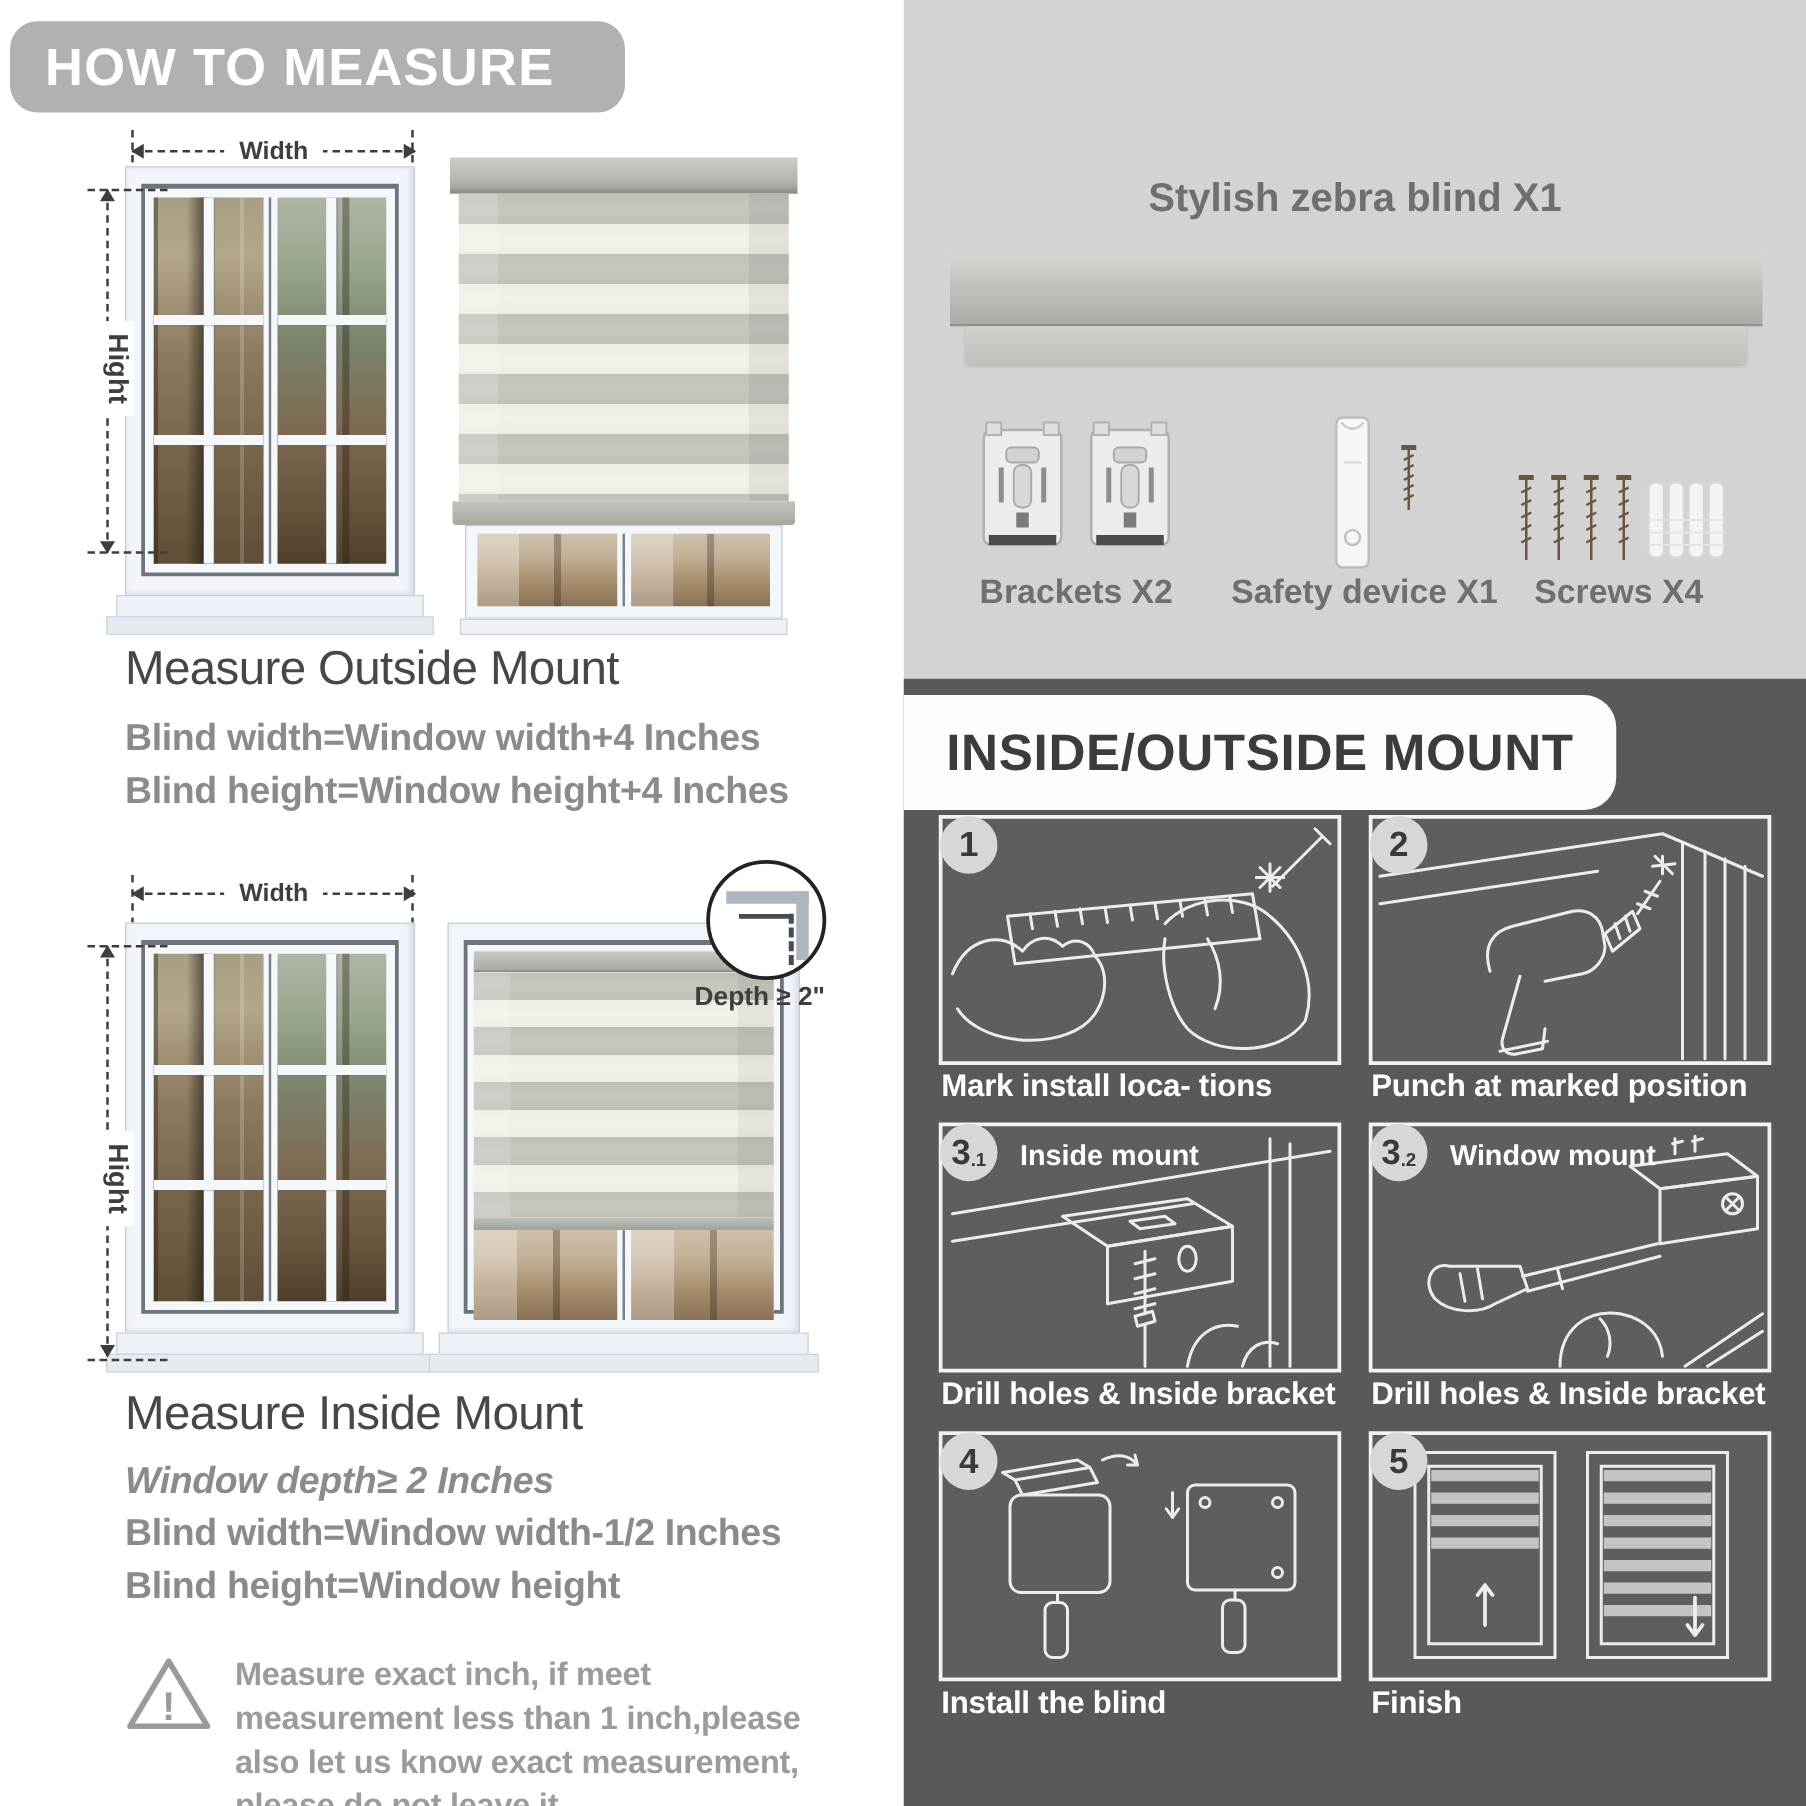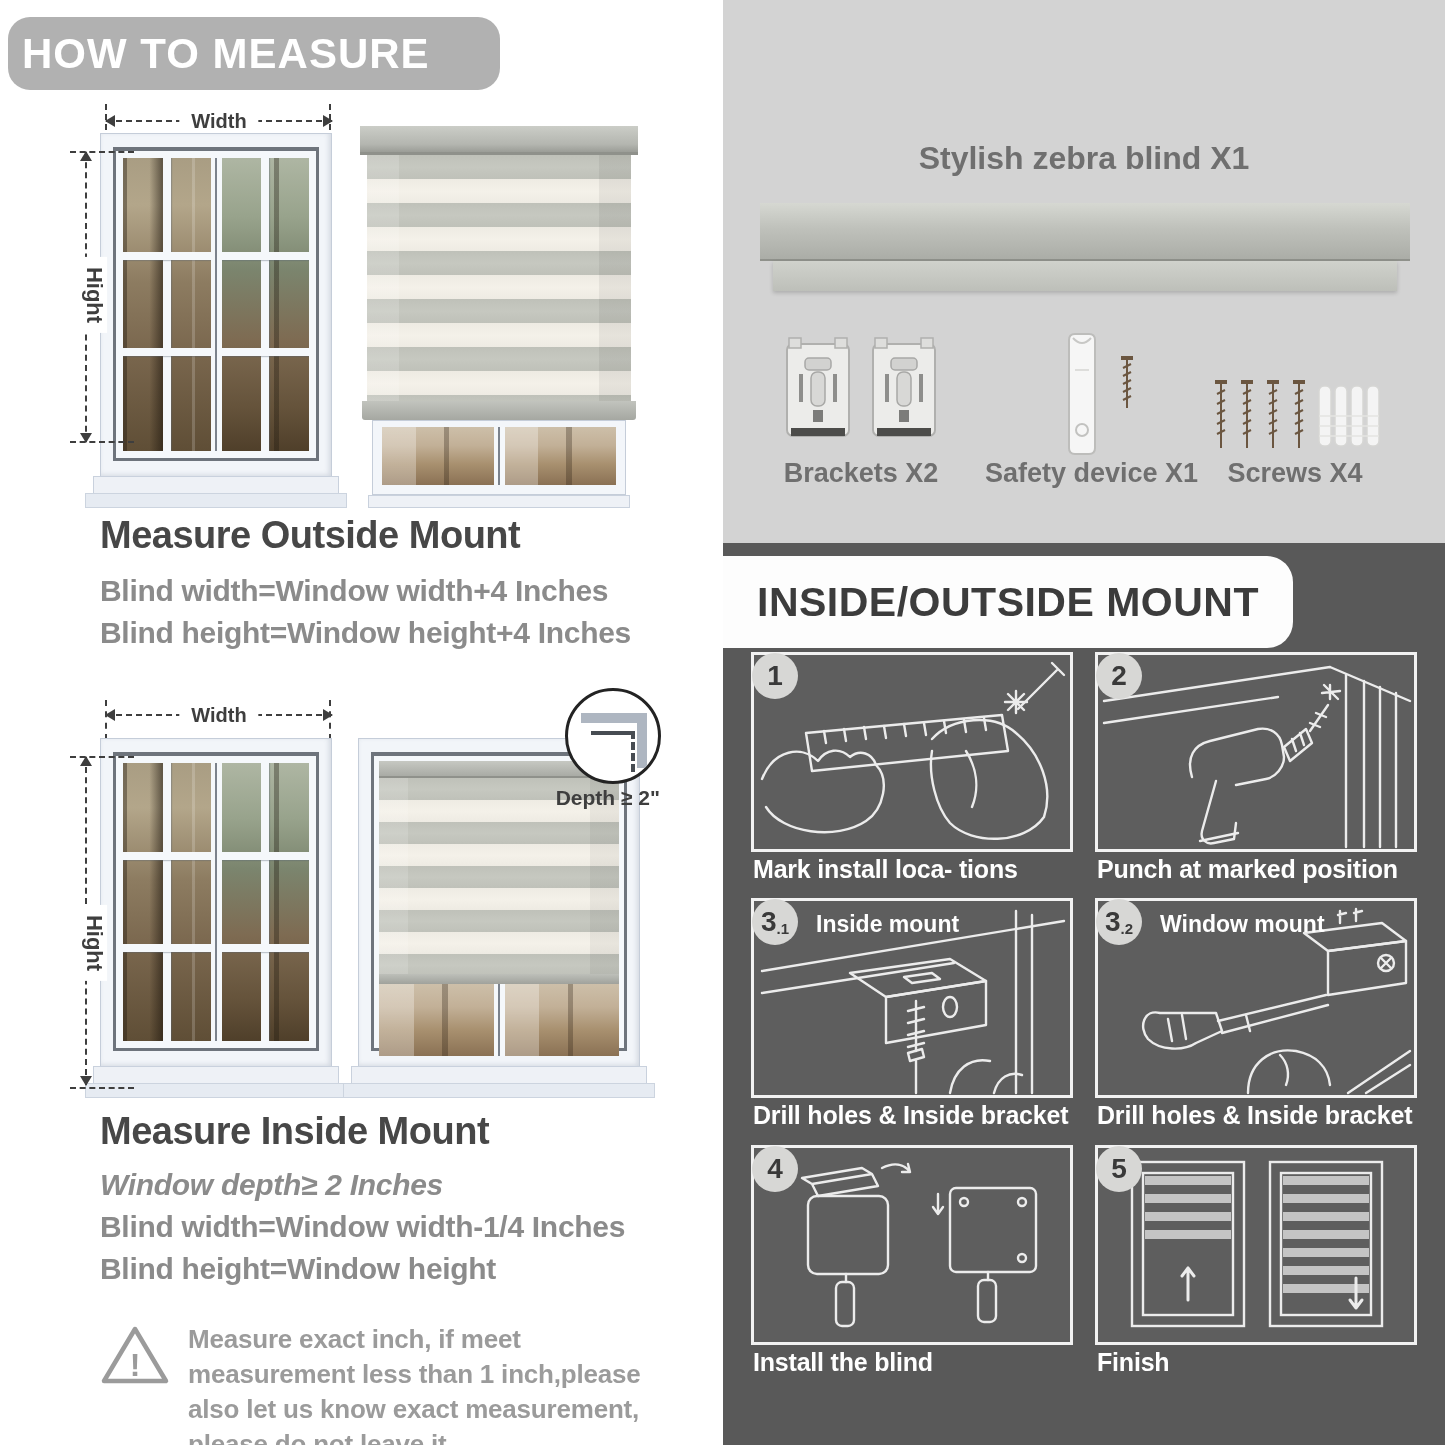--- a/index.html
+++ b/index.html
@@ -2,23 +2,23 @@
 <html><head>
 <meta charset="utf-8">
 <style>
   html,body{margin:0;padding:0;}
   body{font-family:"Liberation Sans","DejaVu Sans",sans-serif;background:#fff;}
   .page{position:relative;width:1445px;height:1445px;background:#ffffff;overflow:hidden;}
   .abs{position:absolute;}
 
   
   .banner-htm{left:8px;top:17px;width:492px;height:73px;background:#b1b1b1;border-radius:22px;
-    color:#ffffff;font-weight:800;font-size:42px;line-height:73px;padding-left:14px;letter-spacing:1px;box-sizing:border-box;}
-
-  .sec-heading{font-weight:700;font-size:38px;color:#474747;letter-spacing:-0.5px;white-space:nowrap;}
+    color:#ffffff;font-weight:800;font-size:42px;line-height:73px;padding-left:28px;letter-spacing:1px;box-sizing:border-box;}
+
+  .sec-heading{font-weight:400;font-size:38px;color:#474747;letter-spacing:-0.5px;white-space:nowrap;}
   .sec-line{font-weight:700;font-size:30px;color:#8b8b8b;letter-spacing:-0.3px;white-space:nowrap;}
 
   
   .dimh{border-top:2px dashed #3e3e3e;}
   .dimh .ah-l{position:absolute;left:-1px;top:-7px;width:0;height:0;border-style:solid;
     border-width:6px 10px 6px 0;border-color:transparent #3e3e3e transparent transparent;}
   .dimh .ah-r{position:absolute;right:-1px;top:-7px;width:0;height:0;border-style:solid;
     border-width:6px 0 6px 10px;border-color:transparent transparent transparent #3e3e3e;}
   .dimh .dlabel{position:absolute;left:50%;top:-16px;transform:translateX(-50%);background:#ffffff;
     padding:0 12px;font-weight:600;font-size:20px;line-height:30px;color:#3e3e3e;}
@@ -238,21 +238,21 @@
   </div>
 
   <div class="abs magnifier" style="left:565px;top:688px;">
     <div class="mag-l1"></div>
     <div class="mag-l2"></div>
   </div>
   <div class="abs depth-label" style="left:552px;top:786px;width:108px;text-align:right;">Depth ≥ 2"</div>
 
   <div class="abs sec-heading" style="left:100px;top:1110px;">Measure Inside Mount</div>
   <div class="abs sec-line" style="left:100px;top:1168px;font-style:italic;">Window depth≥ 2 Inches</div>
-  <div class="abs sec-line" style="left:100px;top:1210px;">Blind width=Window width-1/4 Inches</div>
+  <div class="abs sec-line" style="left:100px;top:1210px;">Blind width=Window width-1/2 Inches</div>
   <div class="abs sec-line" style="left:100px;top:1252px;">Blind height=Window height</div>
 
   <div class="abs warning" style="left:100px;top:1322px;width:570px;">
     <svg width="70" height="66" viewBox="0 0 70 64">
       <path d="M35 6 L66 58 L4 58 Z" fill="none" stroke="#9b9b9b" stroke-width="4.5" stroke-linejoin="round"></path>
       <text x="35" y="53" text-anchor="middle" font-size="32" font-weight="800" fill="#9b9b9b">!</text>
     </svg>
     <p>Measure exact inch, if meet measurement less than 1 inch,please also let us know exact measurement, please do not leave it</p>
   </div>
 

